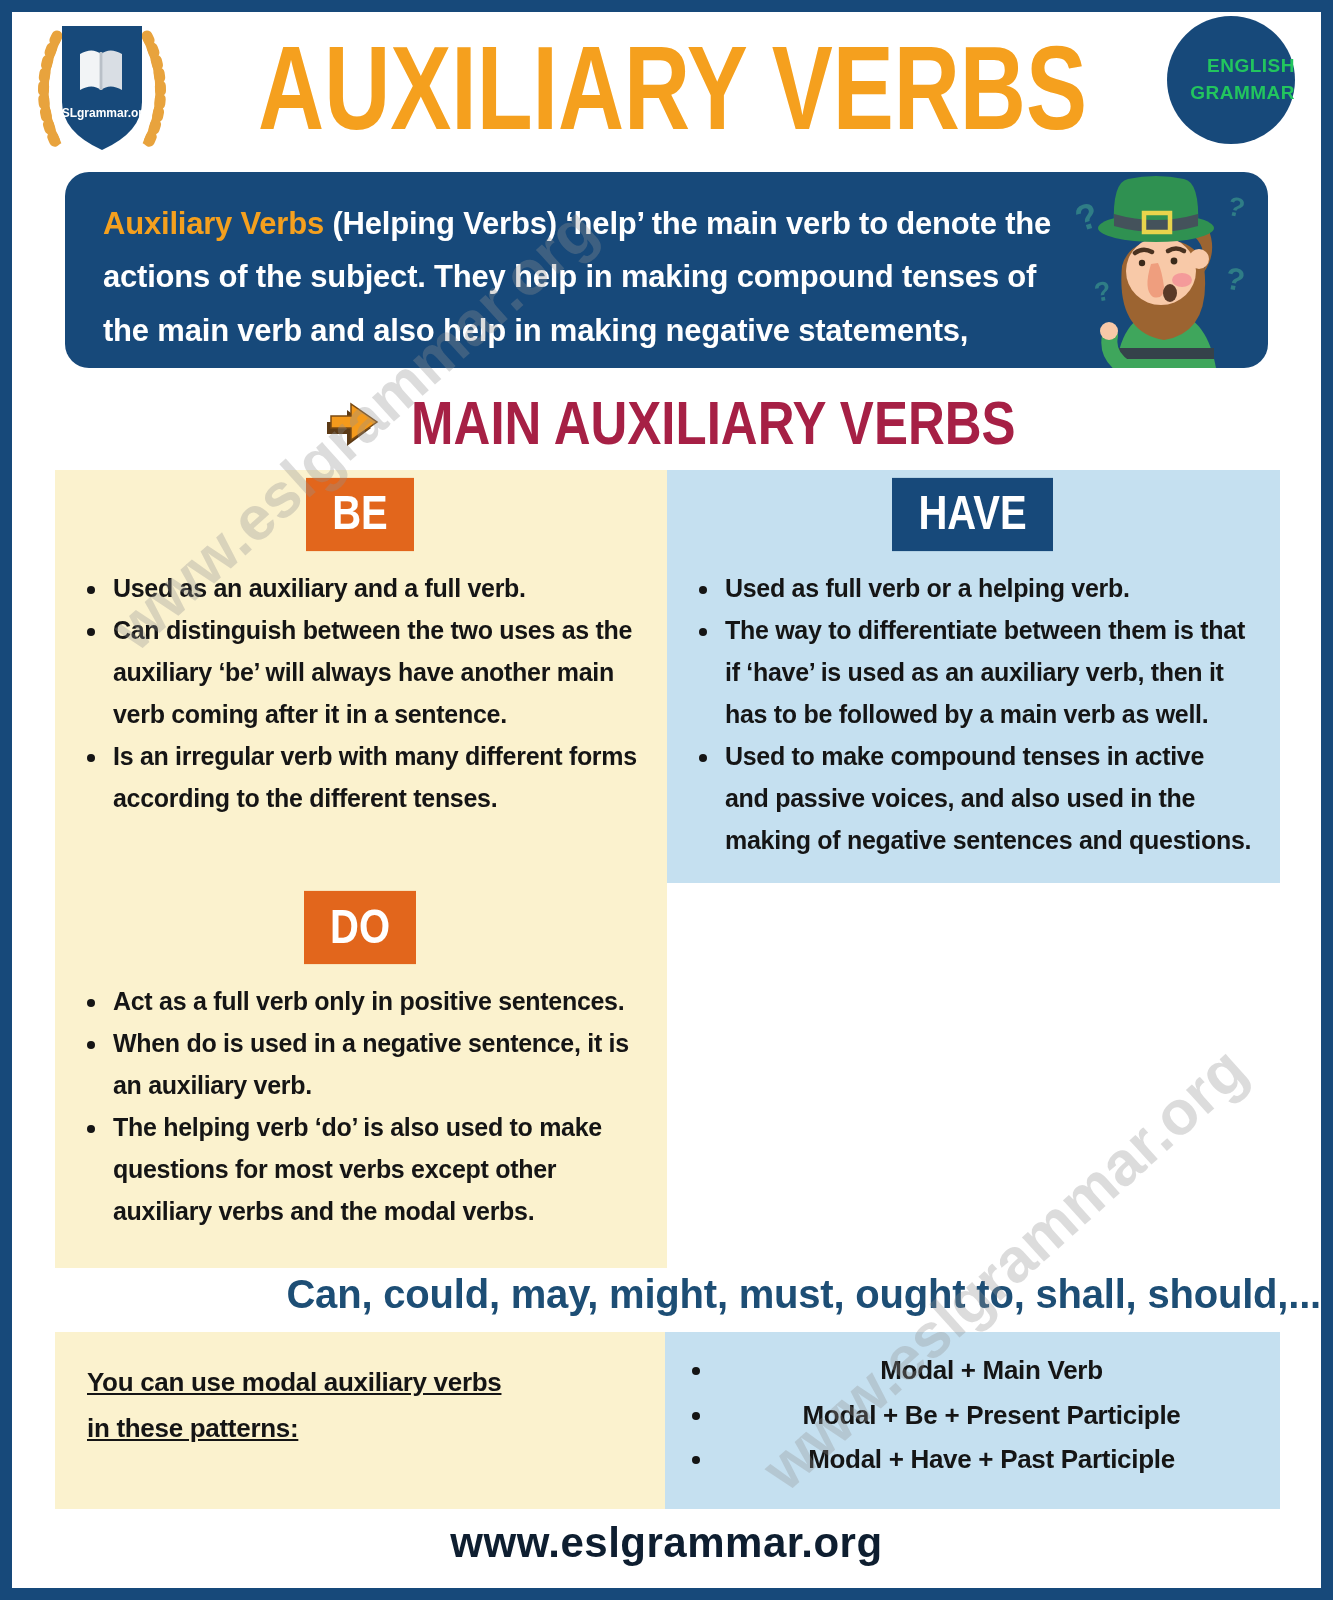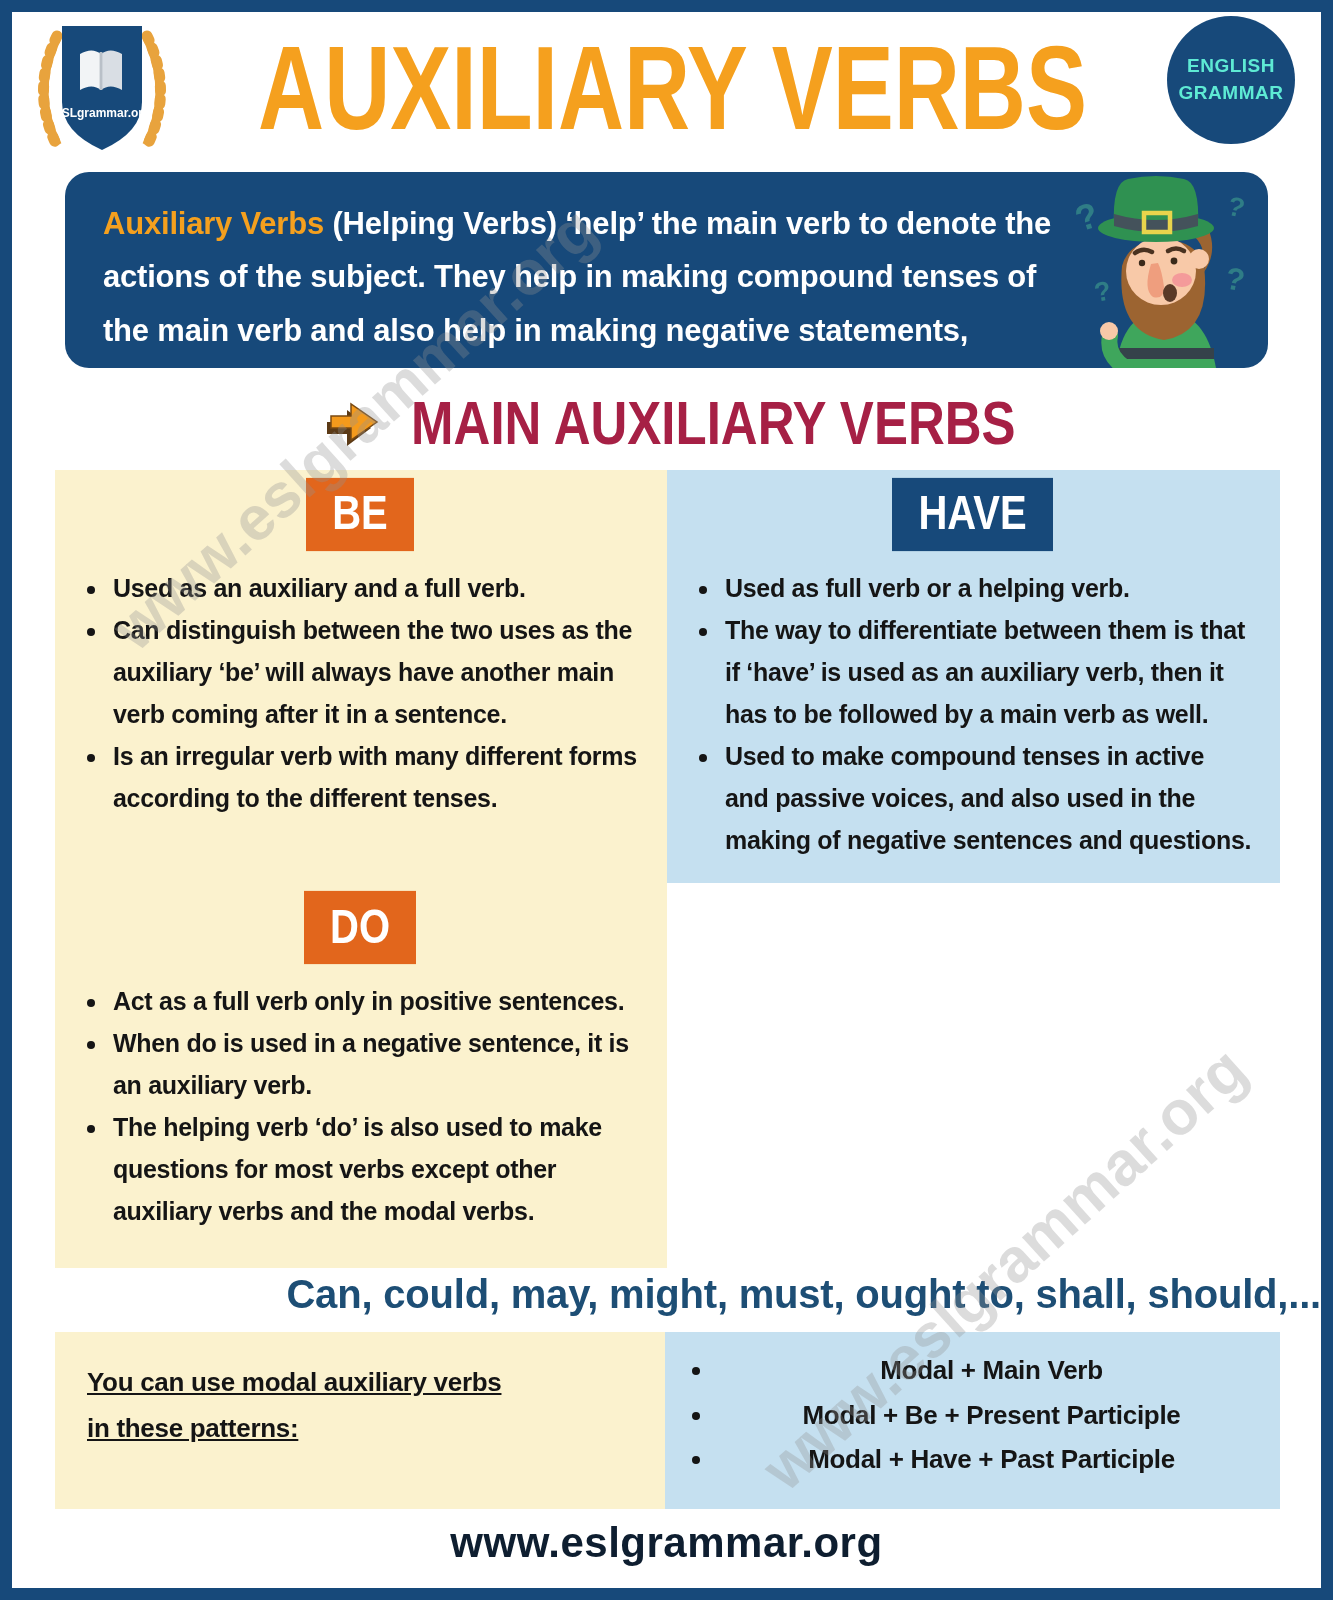--- a/index.html
+++ b/index.html
@@ -17,22 +17,22 @@
   header { height: 152px; display: flex; align-items: center; padding: 0 26px 0 14px; }
   .logo { flex: 0 0 auto; width: 152px; margin-top: 10px; }
   .title {
     flex: 1; text-align: center; margin: 6px 0 0 0;
     color: #F5A01E; font-size: 88px; font-weight: bold; letter-spacing: 0px;
     transform: scale(1.04, 1.34); transform-origin: center 55%;
     white-space: nowrap;
   }
   .badge {
     flex: 0 0 auto; width: 128px; height: 128px; border-radius: 50%;
-    background: #17497A; color: #5eead4;
-    display: flex; flex-direction: column; align-items: center; justify-content: center;
+    background: #17497A; color: #22c55e;
+    display: flex; flex-direction: column; align-items: flex-end; justify-content: center;
     font-size: 19px; font-weight: bold; line-height: 1.4; letter-spacing: 0.5px;
     margin-top: -16px;
   }
 
   
   .intro {
     position: relative; margin: 8px 53px 0; width: 1203px; height: 196px;
     background: #17497A; border-radius: 24px;
     padding: 25px 195px 20px 38px;
   }

